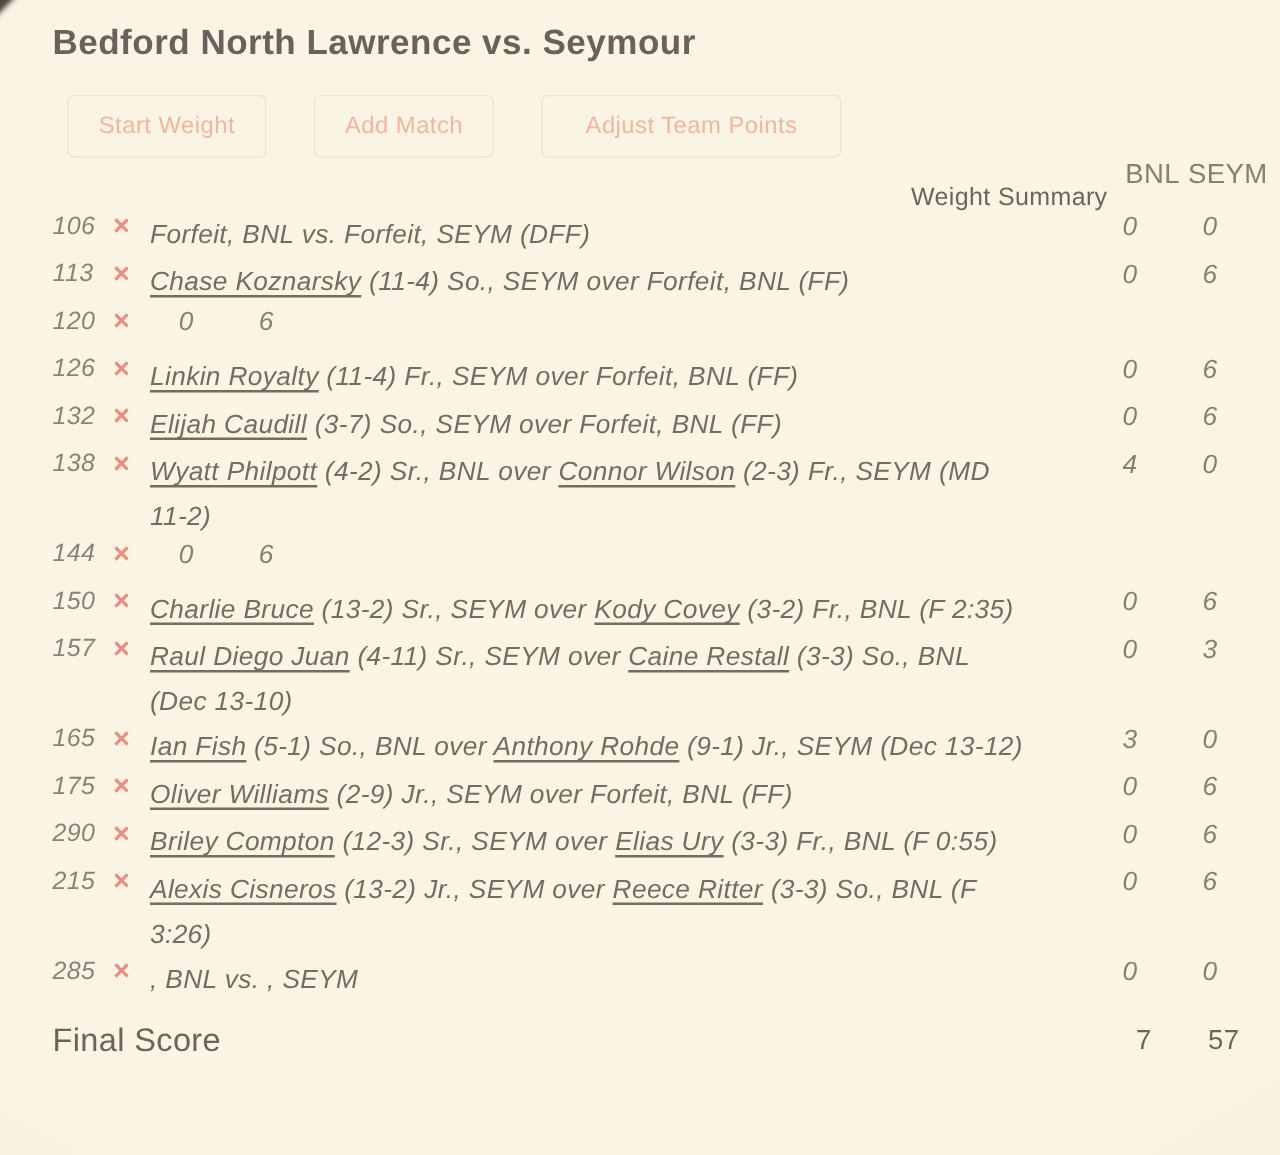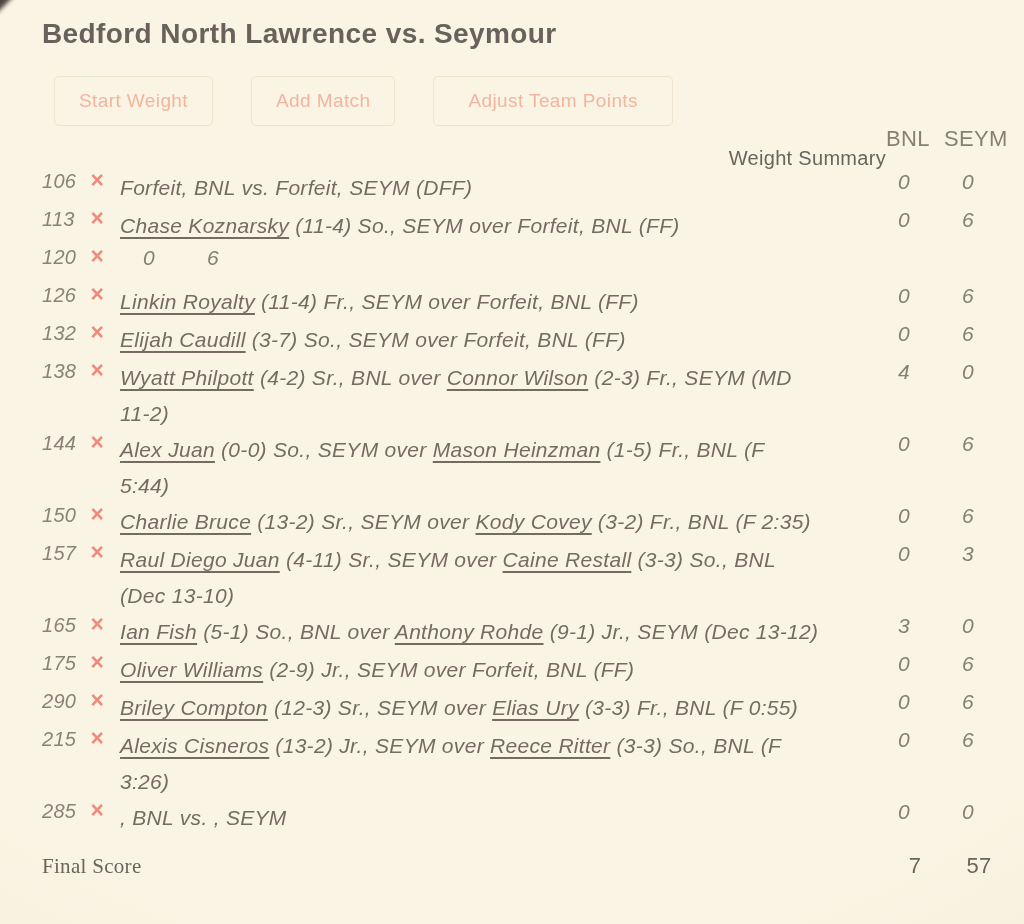--- a/index.html
+++ b/index.html
@@ -35,21 +35,21 @@
     background:transparent;
     border:1px solid #eee3cc;
     border-radius:5px;
     padding:13px 24px;
     cursor:pointer;
   }
   .btn.wide { padding:13px 34px; }
   .thead { display:flex; align-items:flex-end; margin-top:18px; }
   .summary-label { flex:1; font-size:20px; color:#6e635c;text-align:right; }
   .col-h {
-    text-align:left; font-size:22px; color:#8a7d73;
+    text-align:right; font-size:22px; color:#8a7d73;
     position:relative; top:-18px;
   }
   .col-h.bnl-h  { width:58px; }
   .col-h.seym-h { width:70px; }
   .row { display:flex; align-items:flex-start; min-height:38px;font-style:italic; }
   .weight { width:48px; font-size:20px; color:#8d8078; flex:none; }
   .x {
     width:30px; flex:none;
     color:#ef8b7c; font-size:23px; font-weight:700; line-height:20px;
     cursor:pointer; text-align:left;
@@ -61,21 +61,21 @@
   .desc .link {
     color:#776a63; cursor:pointer;
     text-decoration:underline;
     text-decoration-thickness:1.5px;
     text-underline-offset:4px;
   }
   .score { text-align:center; font-size:21px; color:#8a7d73; flex:none; }
   .score.bnl  { width:58px; }
   .score.seym { width:70px; }
   .final-row { display:flex; align-items:center; margin-top:6px; min-height:44px; }
-  .final-label { flex:1; font-size:21px; color:#6e635c;font-family:Liberation Serif, serif; }
+  .final-label { flex:1; font-size:26px; color:#6e635c; }
   .final-row .score { font-size:22px; color:#6e635c; font-weight:500; }
 </style>
 </head>
 <body>
 
 <div class="page">
 
   <h1 class="title">Bedford North Lawrence vs. Seymour</h1>
 
   <div class="toolbar">
@@ -128,21 +128,20 @@
       <div class="row">
         <span class="weight">138</span>
         <span class="x">×</span>
         <span class="desc"><a class="link">Wyatt Philpott</a><span class=""> (4-2) Sr., BNL over </span><a class="link">Connor Wilson</a><span class=""> (2-3) Fr., SEYM (MD</span><br><span class="">11-2)</span></span>
         <span class="score bnl">4</span>
         <span class="score seym">0</span>
       </div>
       <div class="row">
         <span class="weight">144</span>
         <span class="x">×</span>
-        <span class="desc"><a class="link">Alex Juan</a><span class=""> (0-0) So., SEYM over </span><a class="link">Mason Heinzman</a><span class=""> (1-5) Fr., BNL (F</span><br><span class="">5:44)</span></span>
         <span class="score bnl">0</span>
         <span class="score seym">6</span>
       </div>
       <div class="row">
         <span class="weight">150</span>
         <span class="x">×</span>
         <span class="desc"><a class="link">Charlie Bruce</a><span class=""> (13-2) Sr., SEYM over </span><a class="link">Kody Covey</a><span class=""> (3-2) Fr., BNL (F 2:35)</span></span>
         <span class="score bnl">0</span>
         <span class="score seym">6</span>
       </div>

